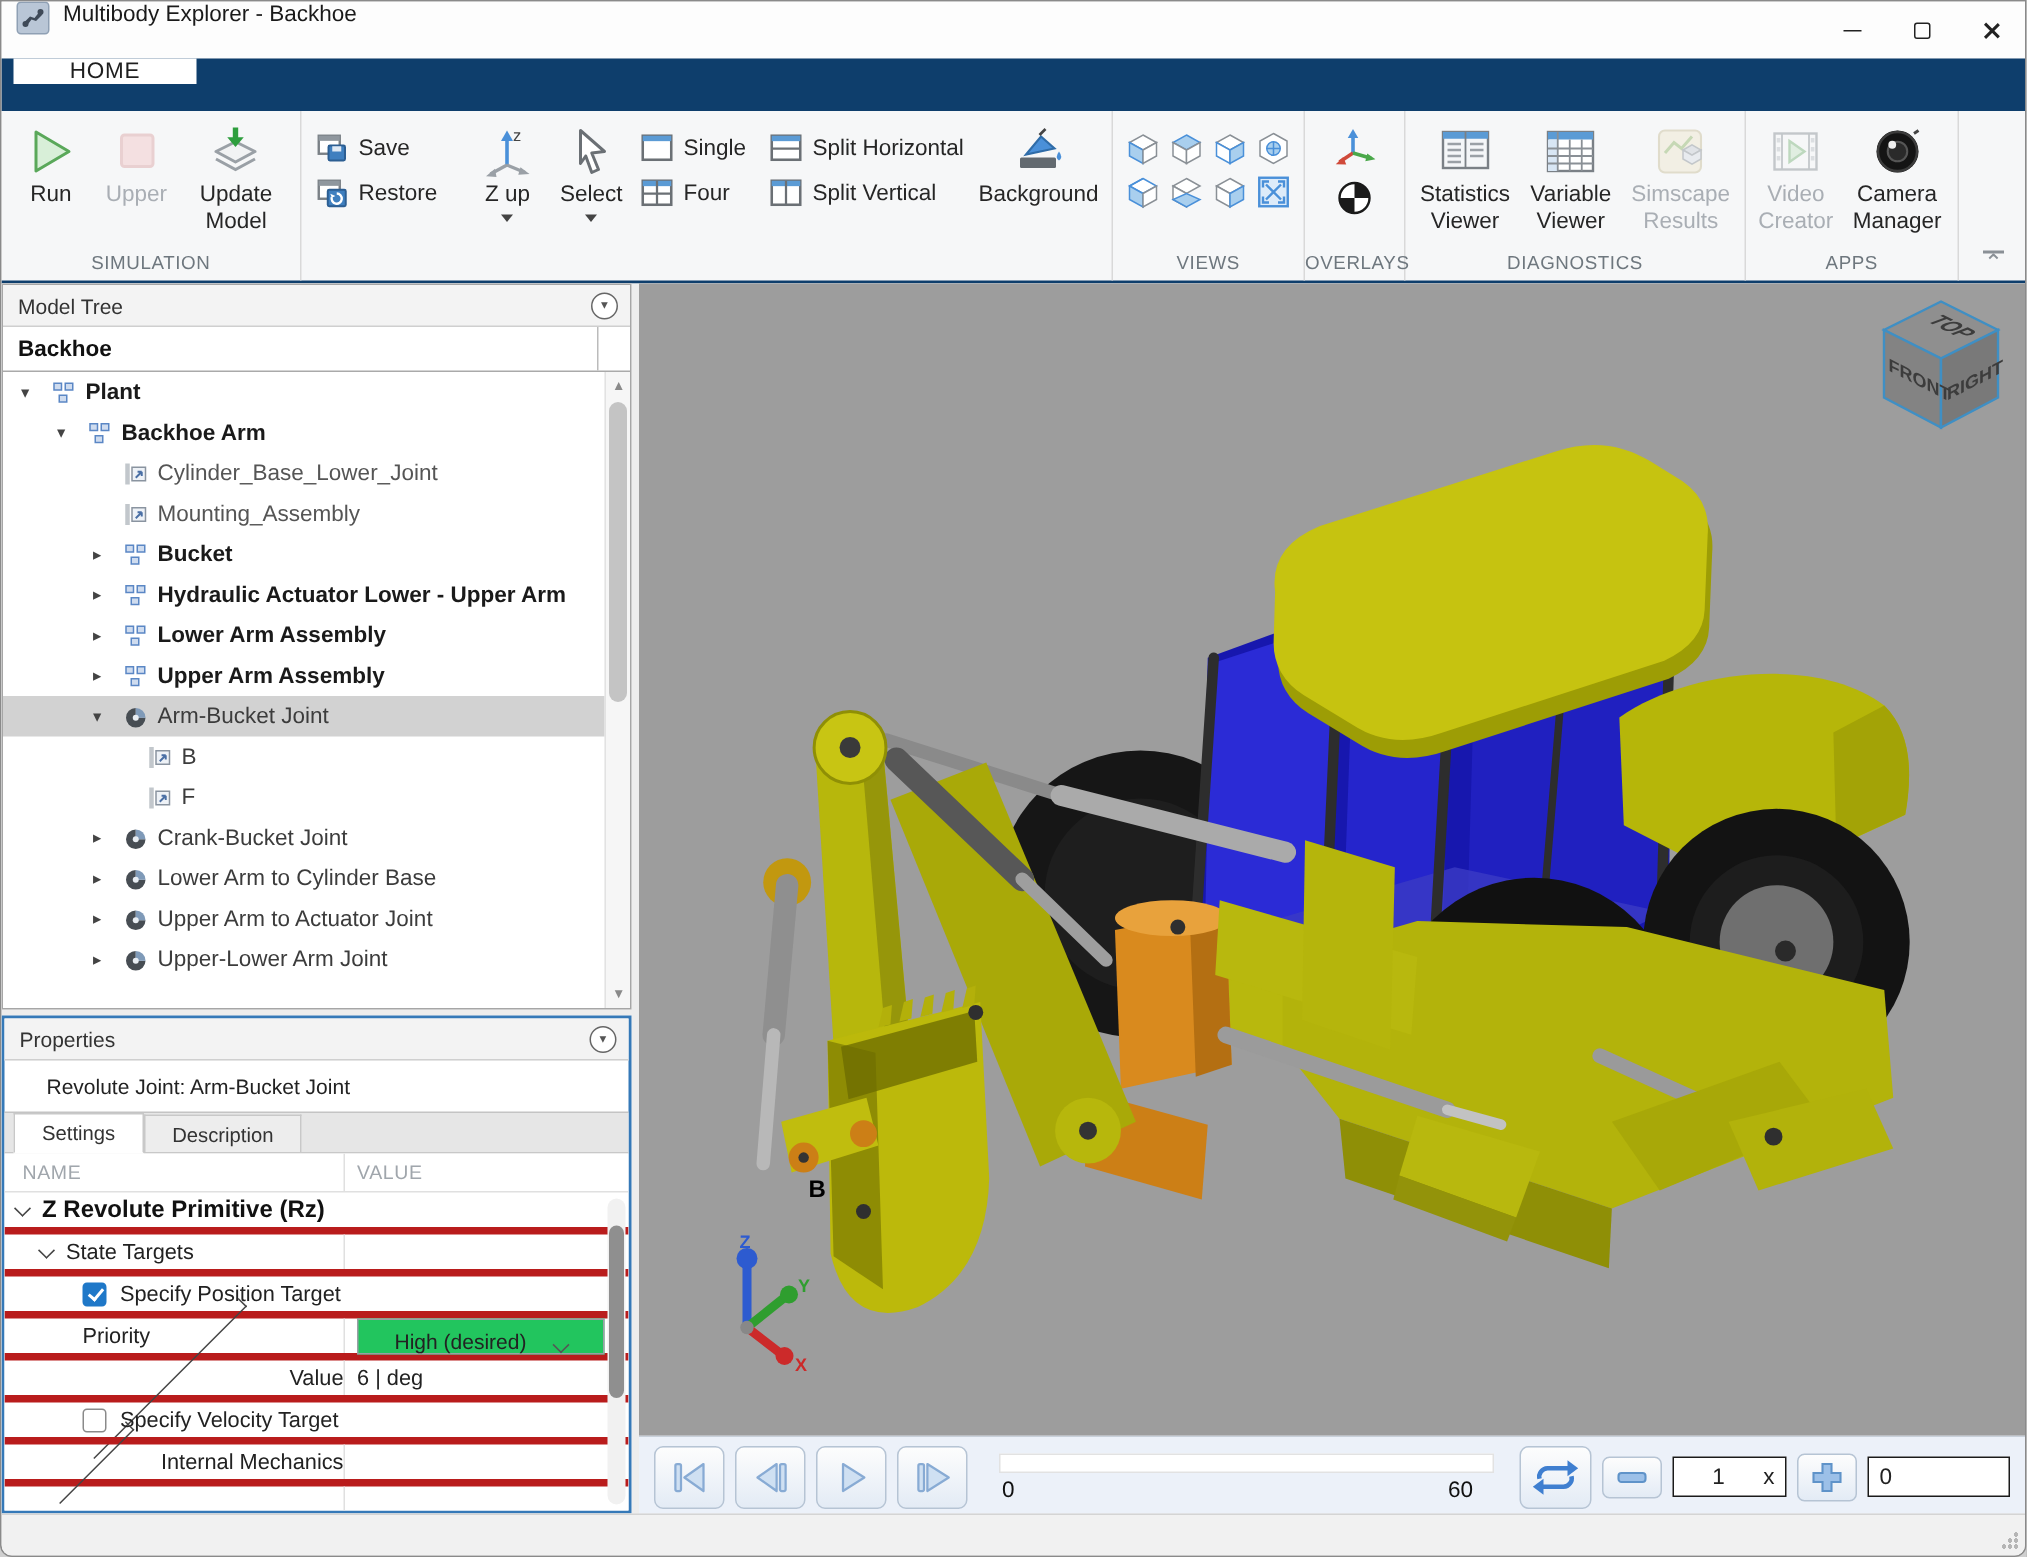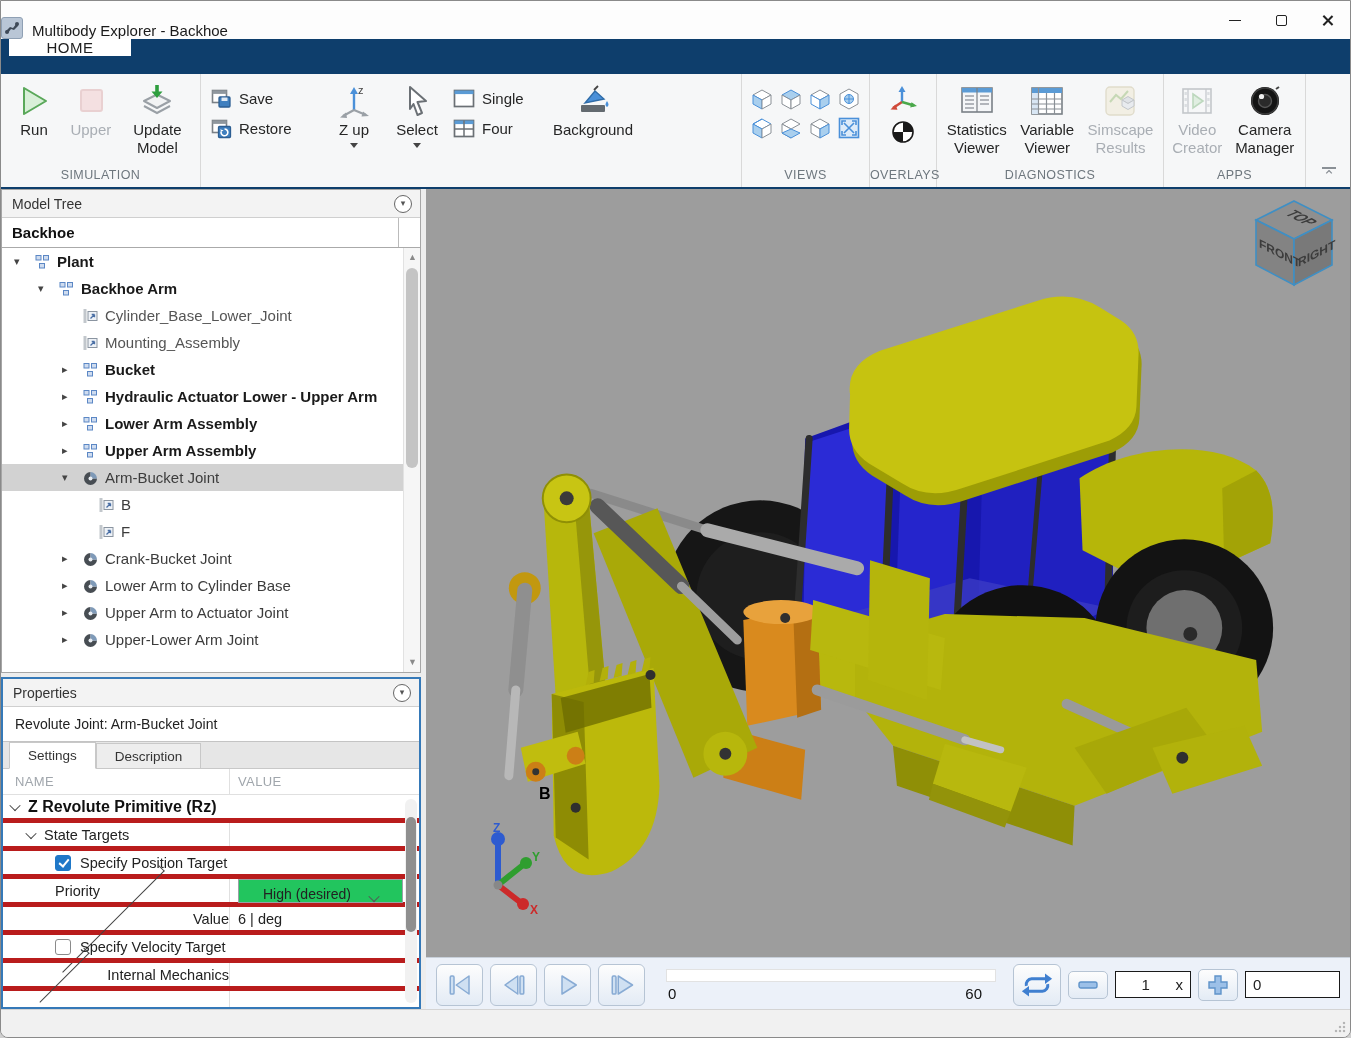--- a/index.html
+++ b/index.html
@@ -1,20 +1,20 @@
 <!DOCTYPE html>
 <html><head>
 <meta charset="utf-8">
 <style>
   * { margin:0; padding:0; box-sizing:border-box; }
   html,body { width:1351px; height:1038px; font-family:"Liberation Sans", sans-serif; background:#cfcfcf; }
   .window { width:1351px; height:1038px; border:1px solid #8a8a8a; border-radius:0 0 8px 8px; overflow:hidden; background:#ededed; display:flex; flex-direction:column; }
 
   
-  .titlebar { height:38px; background:#fdfdfd; display:flex; align-items:flex-end; flex:0 0 auto; }
+  .titlebar { height:38px; background:#fdfdfd; display:flex; align-items:flex-start; padding-left:10px; flex:0 0 auto; }
   .app-icon { width:22px; height:22px; border-radius:3px; background:#b9c6d6; border:1px solid #8fa0b4; display:flex; align-items:center; justify-content:center; margin-right:9px; }
   .titlebar .title { font-size:15px; color:#1a1a1a; }
   .win-controls { margin-left:auto; display:flex; height:38px; }
   .winbtn { width:46px; height:38px; display:flex; align-items:center; justify-content:center; background:transparent; border:none; cursor:pointer; }
   .glyph-min { width:12px; height:0; border-top:1.6px solid #222; display:block; }
   .glyph-max { width:11px; height:11px; border:1.4px solid #222; border-radius:2px; display:block; }
   .glyph-close { position:relative; width:13px; height:13px; display:block; }
   .glyph-close::before,.glyph-close::after { content:""; position:absolute; left:6px; top:0; width:1.6px; height:13px; background:#222; }
   .glyph-close::before { transform:rotate(45deg); } .glyph-close::after { transform:rotate(-45deg); }
 
@@ -67,21 +67,21 @@
   .tlabel { font-size:15px; color:#3c3c3c; white-space:nowrap; }
   .tlabel.b { font-weight:bold; color:#1a1a1a; }
   .tlabel.f { color:#555; }
   .vscroll { position:absolute; top:0; right:0; width:17px; bottom:0; background:#f6f6f6; border-left:1px solid #e2e2e2; }
   .vscroll .arr { position:absolute; left:0; width:17px; height:15px; color:#8a8a8a; font-size:9px; text-align:center; line-height:15px; background:none; border:none; cursor:pointer; padding:0; }
   .vscroll .arr.up { top:2px; } .vscroll .arr.dn { bottom:2px; }
   .vthumb { position:absolute; left:2px; width:12px; background:#c4c4c4; border-radius:6px; cursor:pointer; }
 
   
   .props-panel { height:332px; border:2px solid #3579b8; }
-  .psub { height:35px; border-bottom:1px solid #c4c4c4; display:flex; align-items:center; padding-left:12px; flex:0 0 auto; }
+  .psub { height:35px; border-bottom:1px solid #c4c4c4; display:flex; align-items:center; padding-left:28px; flex:0 0 auto; }
   .psub span { font-size:14px; color:#222; }
   .ptabs { height:27px; background:#e6e6e6; display:flex; align-items:flex-end; border-bottom:1px solid #c8c8c8; flex:0 0 auto; }
   .ptab { height:25px; padding:0 18px; font-size:13.5px; display:flex; align-items:center; border:1px solid #c8c8c8; border-bottom:none; background:#ededed; color:#333; cursor:pointer; font-family:inherit; }
   .ptab.active { background:#fff; height:27px; margin-bottom:-1px; border-bottom:1px solid #fff; margin-left:6px; }
   .ptable { flex:1; position:relative; overflow:hidden; background:#fff; }
   .prow { height:28px; display:flex; align-items:center; border-bottom:5px solid #b91c1c; position:relative; }
   .prow .ncell { flex:0 0 226px; display:flex; align-items:center; height:100%; }
   .prow .vcellp { flex:1; display:flex; align-items:center; height:100%; padding-left:8px; margin-right:16px; }
   .prow .vdiv { border-left:1px solid #e0e0e0; }
   .colhead { color:#a0a6ac; font-size:13px; letter-spacing:.4px; }
@@ -253,20 +253,38 @@
           </button>
           <button class="srow">
             <svg width="22" height="19" viewBox="0 0 22 19">
                 <rect x="1.5" y="1.5" width="19" height="16" fill="#fff" stroke="#6b7075" stroke-width="1.7"></rect>
                 <rect x="1.5" y="1.5" width="19" height="3.6" fill="#5b9bd5"></rect>
                 <path d="M11 1.5 V17.5 M1.5 10 H20.5" stroke="#6b7075" stroke-width="1.5"></path>
               </svg>
             <span class="slabel">Four</span>
           </button>
         </div>
+        <div class="sgroup" style="width:150px">
+          <button class="srow">
+            <svg width="22" height="19" viewBox="0 0 22 19">
+                <rect x="1.5" y="1.5" width="19" height="16" fill="#fff" stroke="#6b7075" stroke-width="1.7"></rect>
+                <rect x="1.5" y="1.5" width="19" height="3.6" fill="#5b9bd5"></rect>
+                <path d="M1.5 10 H20.5" stroke="#6b7075" stroke-width="1.5"></path>
+              </svg>
+            <span class="slabel">Split Horizontal</span>
+          </button>
+          <button class="srow">
+            <svg width="22" height="19" viewBox="0 0 22 19">
+                <rect x="1.5" y="1.5" width="19" height="16" fill="#fff" stroke="#6b7075" stroke-width="1.7"></rect>
+                <rect x="1.5" y="1.5" width="19" height="3.6" fill="#5b9bd5"></rect>
+                <path d="M11 1.5 V17.5" stroke="#6b7075" stroke-width="1.5"></path>
+              </svg>
+            <span class="slabel">Split Vertical</span>
+          </button>
+        </div>
         <button class="rbtn" style="width:96px">
           <span class="bicon">
               <svg width="40" height="36" viewBox="0 0 40 36">
                 <rect x="8" y="22" width="24" height="7" rx="1" fill="#636a70"></rect>
                 <path d="M12 20 L22 8 L31 16 Z" fill="#4a90d9" stroke="#2f6ca8" stroke-width="1.4"></path>
                 <path d="M21 7 l4-4" stroke="#444" stroke-width="1.8"></path>
                 <path d="M34 18 q3 4 0 6 q-3-2 0-6" fill="#4a90d9"></path>
               </svg>
             </span>
           <span class="blabel">Background</span>

